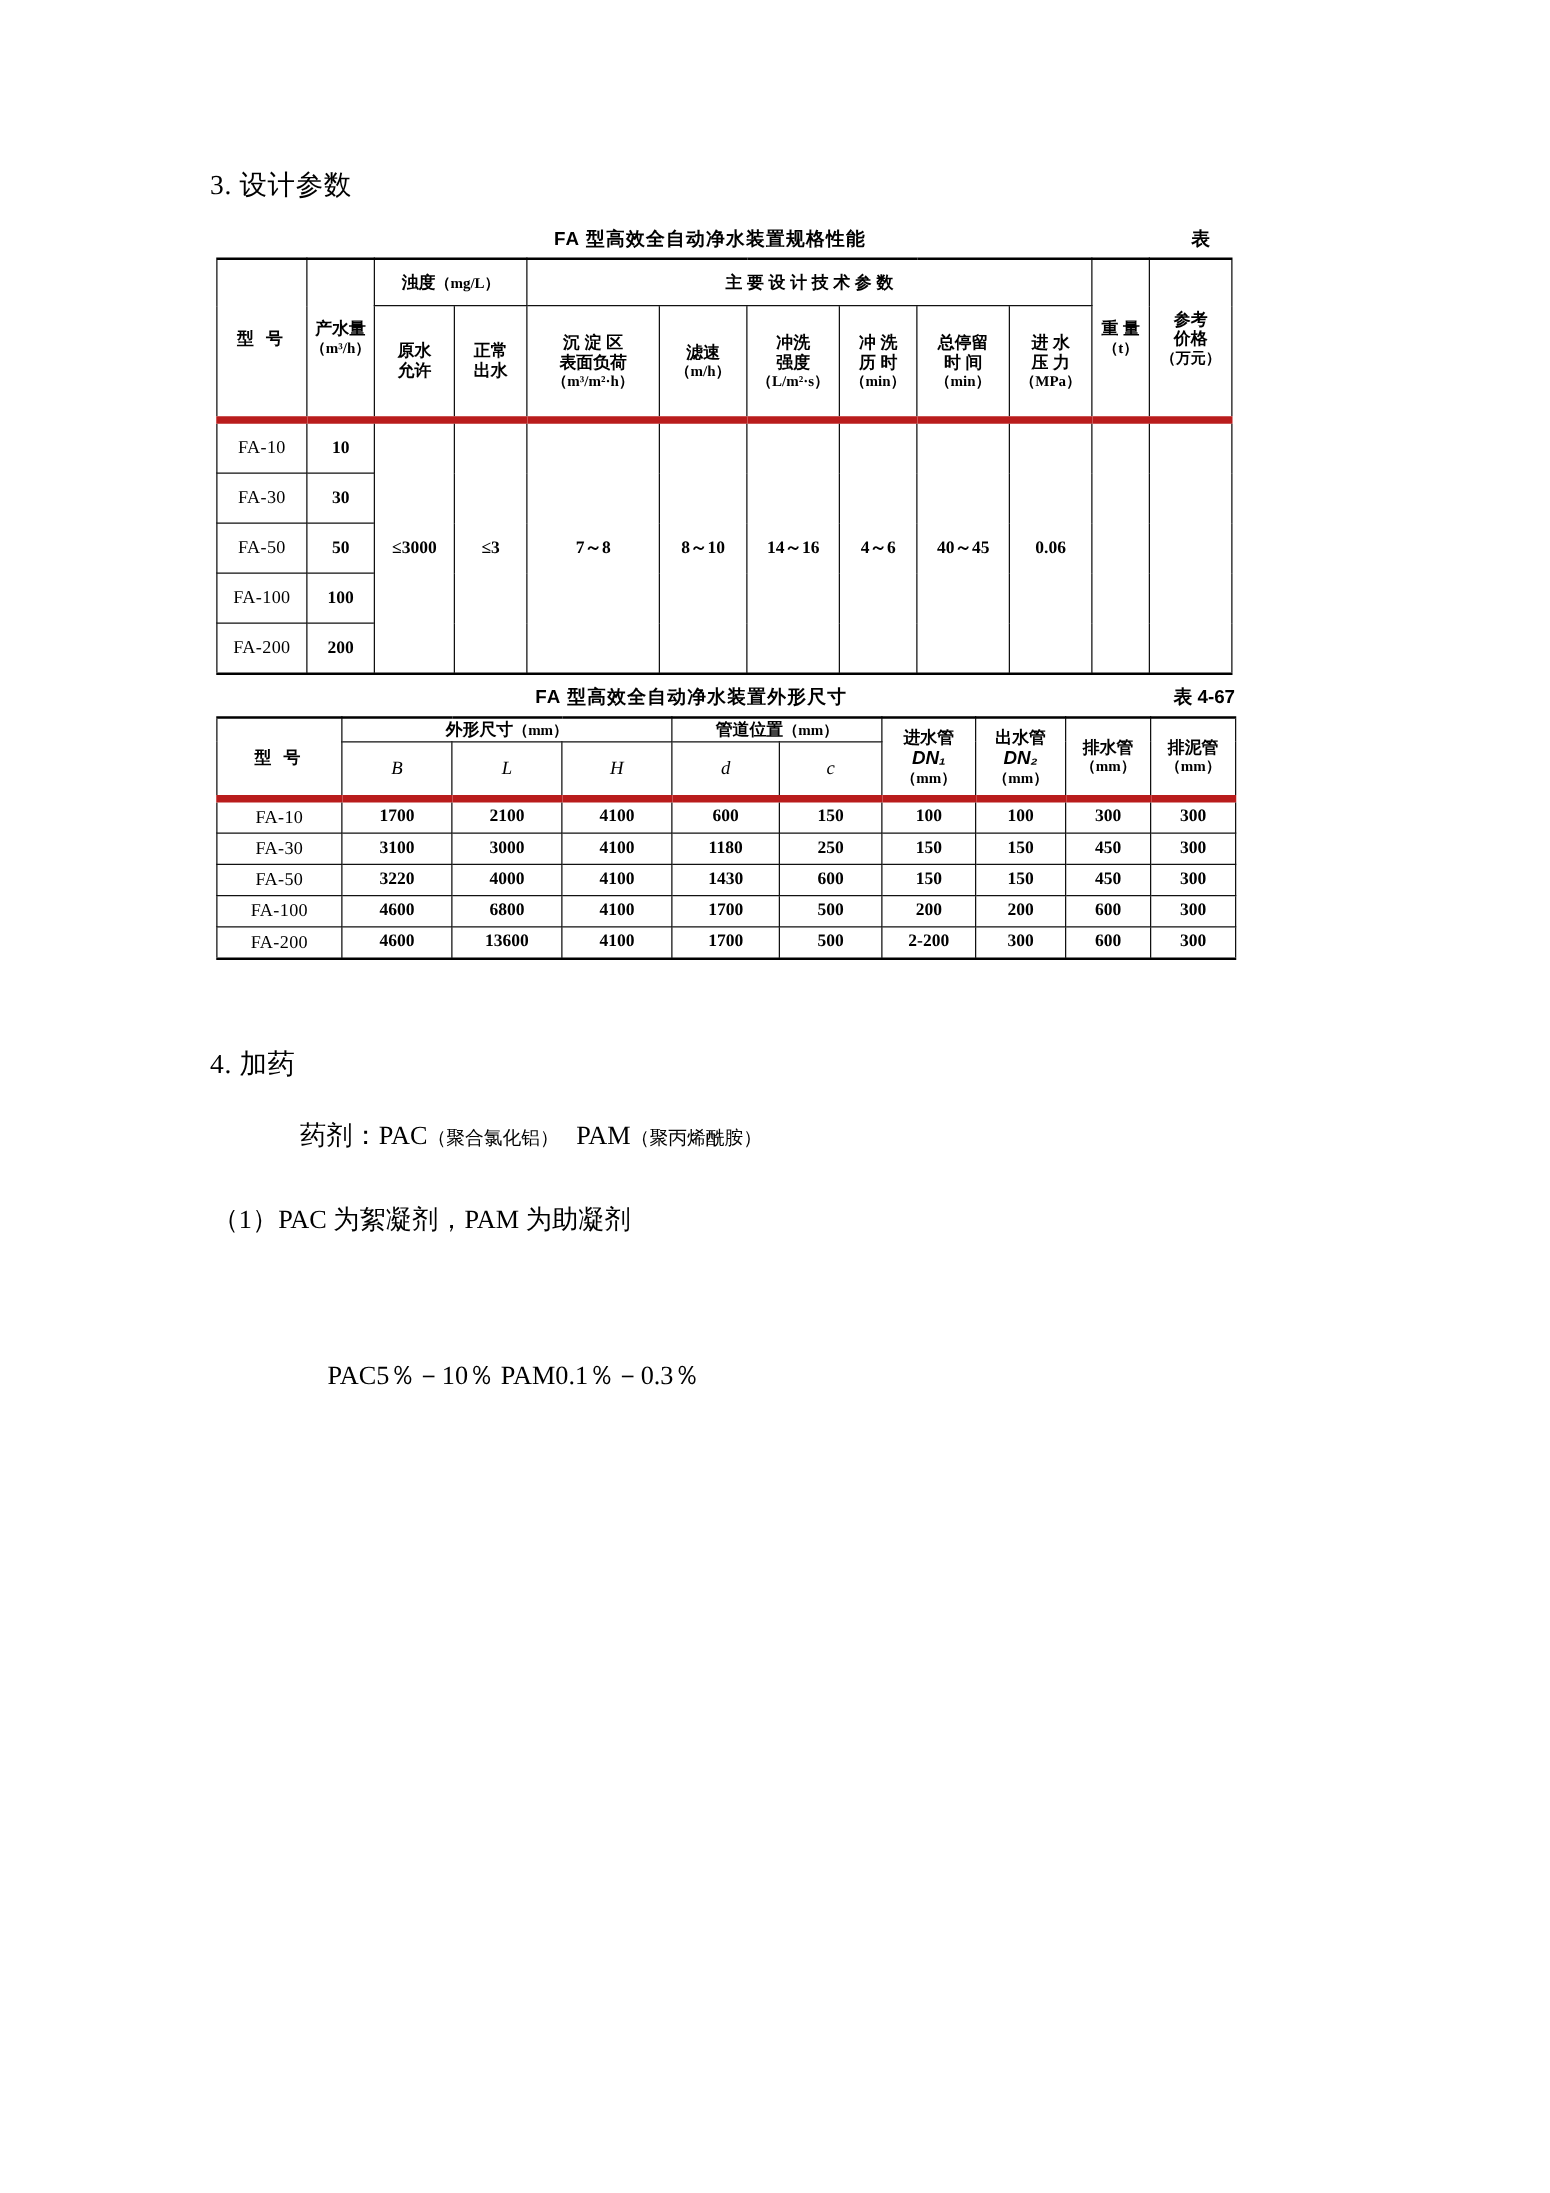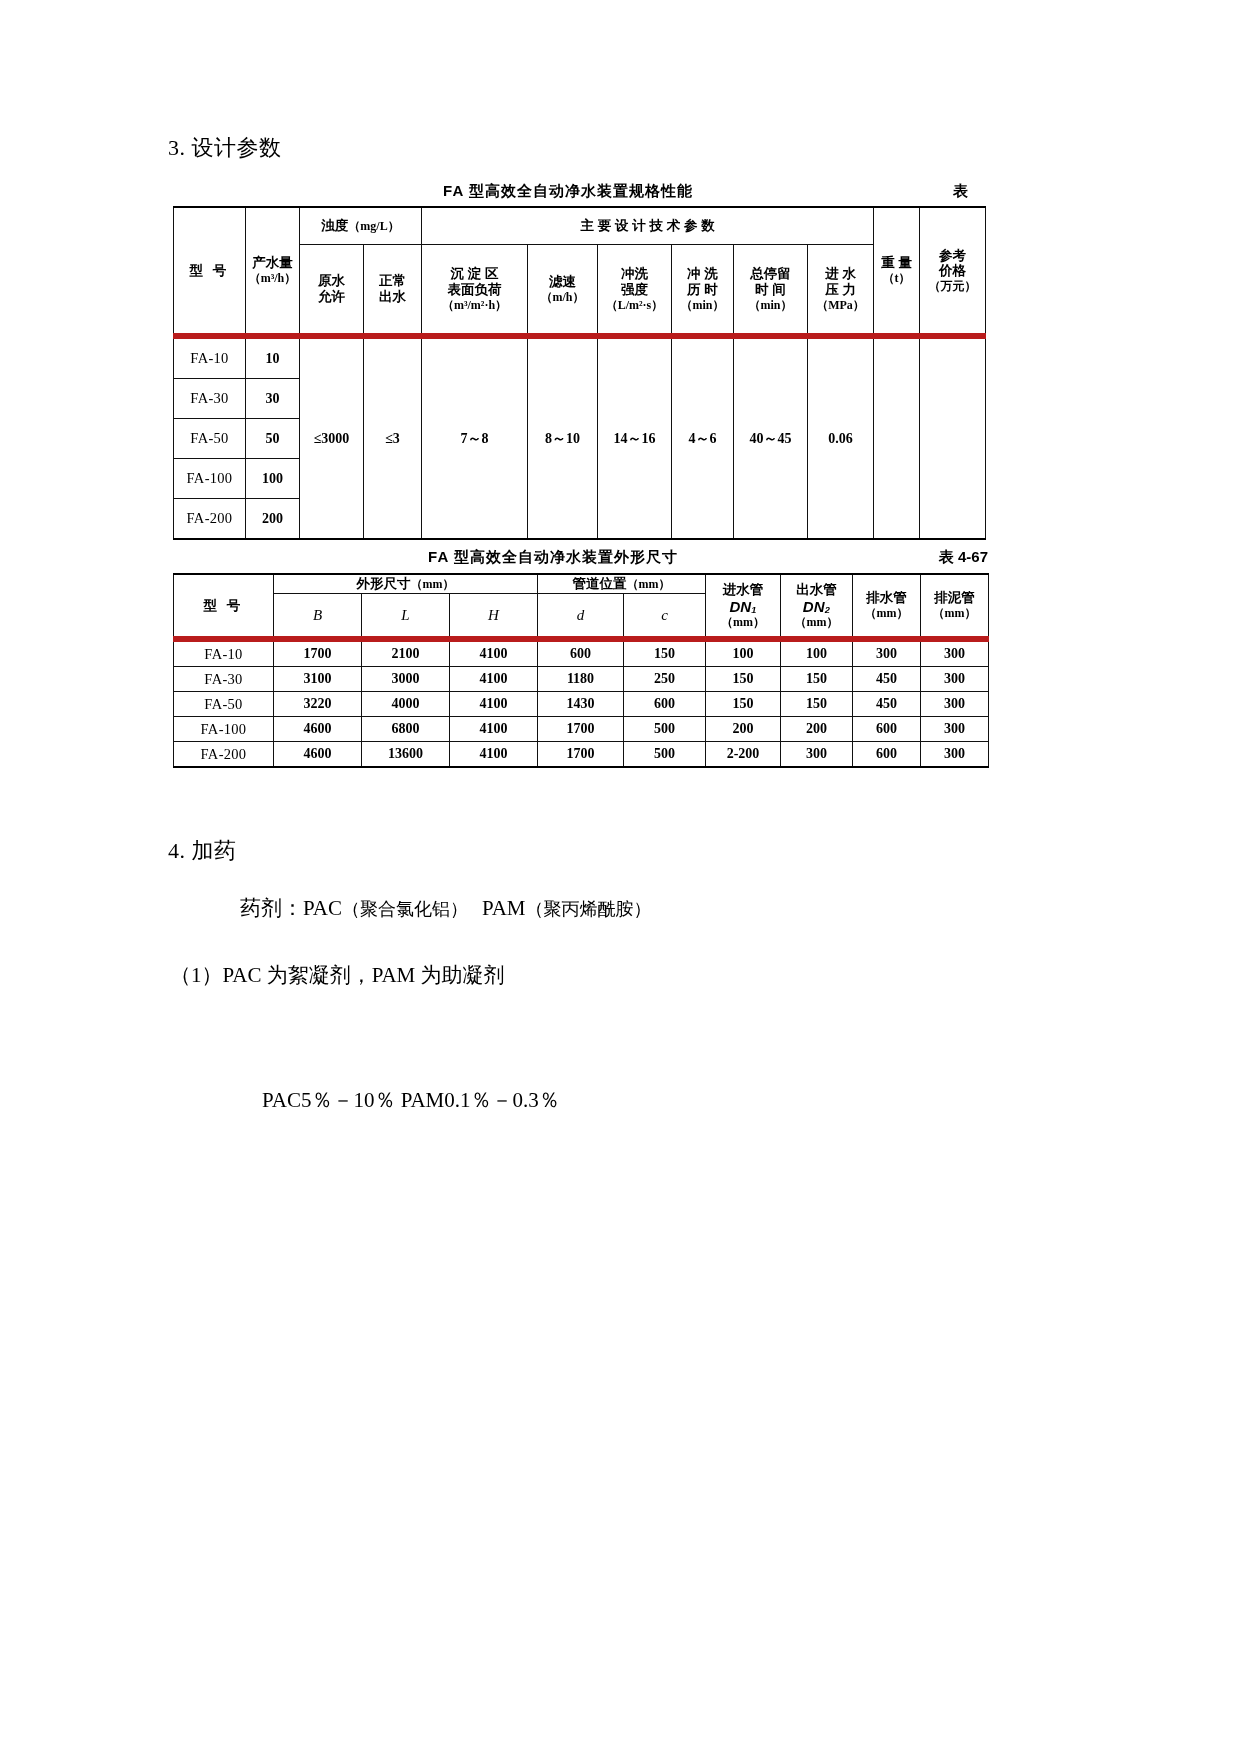--- a/index.html
+++ b/index.html
@@ -106,21 +106,21 @@
 
   
   .para {
     position: absolute;
     font-family: "Liberation Serif", "DejaVu Serif", serif;
     font-size: 21px;
     line-height: 1;
     white-space: nowrap;
   }
   .para .sm {
-    font-size: 18px;
+    font-size: 15px;
     margin-top: 20px;
   }
   .flow {
     position: absolute;
     font-family: "Liberation Serif", "DejaVu Serif", serif;
     font-size: 21px;
     line-height: 56px;
     width: 800px;
   }
   .flow div { white-space: nowrap; }

